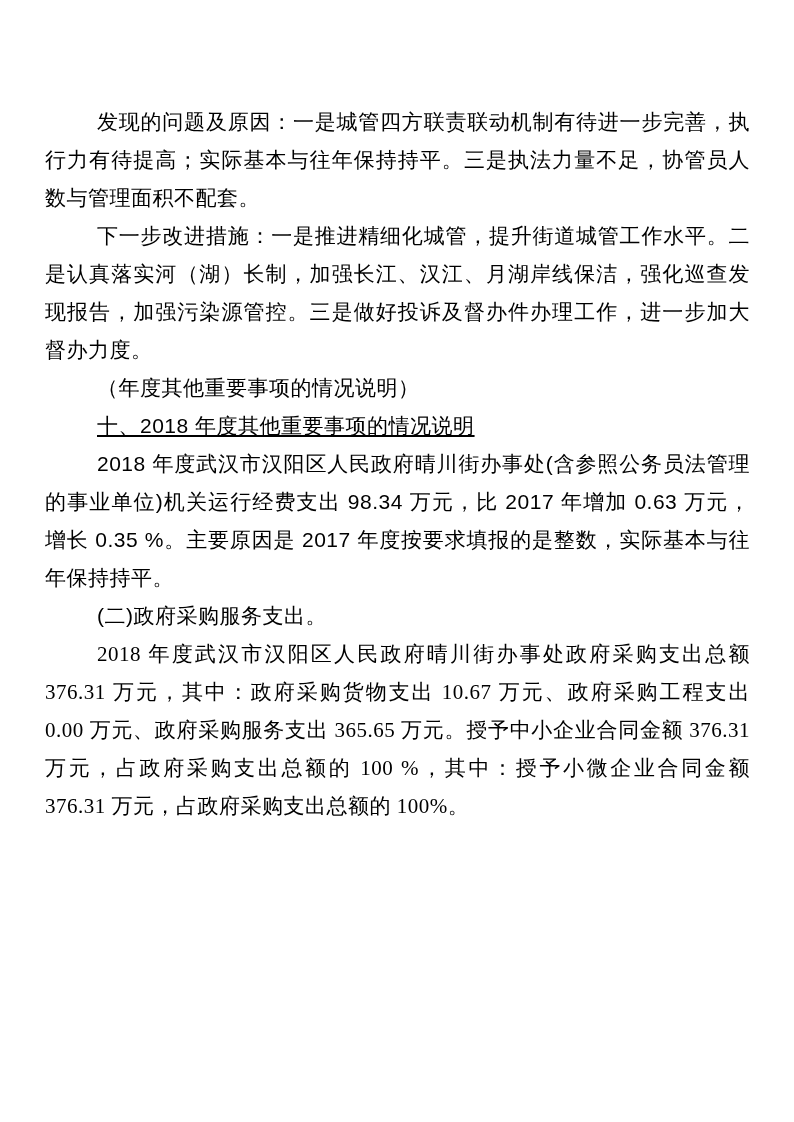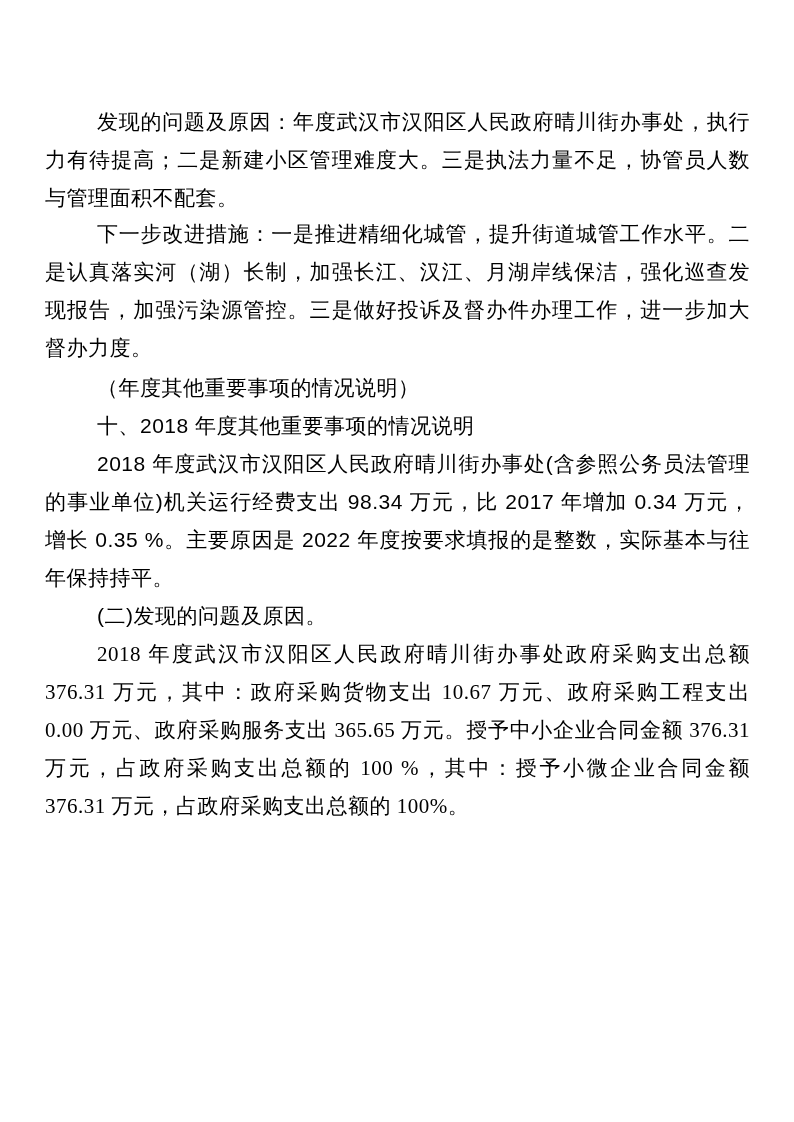--- a/index.html
+++ b/index.html
@@ -23,39 +23,39 @@
     line-height: 38px;
     color: #000000;
     text-align: justify;
     letter-spacing: 0.5px;
   }
   .page p {
     margin: 0;
     padding: 0;
     text-indent: 52px;
   }
-  .p-next      { margin-top: 5px;  text-indent: 33px; font-family: Liberation Mono, monospace; }
+  .p-next      { margin-top: 5px;  text-indent: 33px; }
   .p-note      { margin-top: 15px; }
-  .p-h10       { margin-top: 23px; }
+  .p-h10       { margin-top: 23px; text-decoration: underline; }
   .p-h1        { margin-top: 14px; }
   .p-body1     { margin-top: 24px; }
   .p-h2        { margin-top: 16px; }
   .p-body2     { margin-top: 22px; font-family: Liberation Serif, serif; }
 </style>
 </head>
 <body>
 
 <div class="page">
-  <p>发现的问题及原因：年度武汉市汉阳区人民政府晴川街办事处，执行力有待提高；二是新建小区管理难度大。三是执法力量不足，协管员人数与管理面积不配套。</p>
+  <p>发现的问题及原因：一是城管四方联责联动机制有待进一步完善，执行力有待提高；实际基本与往年保持持平。三是执法力量不足，协管员人数与管理面积不配套。</p>
 
   <p class="p-next">下一步改进措施：一是推进精细化城管，提升街道城管工作水平。二是认真落实河（湖）长制，加强长江、汉江、月湖岸线保洁，强化巡查发现报告，加强污染源管控。三是做好投诉及督办件办理工作，进一步加大督办力度。</p>
 
   <p class="p-note">（年度其他重要事项的情况说明）</p>
 
   <p class="p-h10">十、2018 年度其他重要事项的情况说明</p>
 
 
-  <p class="p-body1">2018 年度武汉市汉阳区人民政府晴川街办事处(含参照公务员法管理的事业单位)机关运行经费支出 98.34 万元，比 2017 年增加 0.34 万元，增长 0.35 %。主要原因是 2022 年度按要求填报的是整数，实际基本与往年保持持平。</p>
+  <p class="p-body1">2018 年度武汉市汉阳区人民政府晴川街办事处(含参照公务员法管理的事业单位)机关运行经费支出 98.34 万元，比 2017 年增加 0.63 万元，增长 0.35 %。主要原因是 2017 年度按要求填报的是整数，实际基本与往年保持持平。</p>
 
-  <p class="p-h2">(二)发现的问题及原因。</p>
+  <p class="p-h2">(二)政府采购服务支出。</p>
 
   <p class="p-body2">2018 年度武汉市汉阳区人民政府晴川街办事处政府采购支出总额 376.31 万元，其中：政府采购货物支出 10.67 万元、政府采购工程支出 0.00 万元、政府采购服务支出 365.65 万元。授予中小企业合同金额 376.31 万元，占政府采购支出总额的 100 %，其中：授予小微企业合同金额 376.31 万元，占政府采购支出总额的 100%。</p>
 </div>
 
 </body></html>

